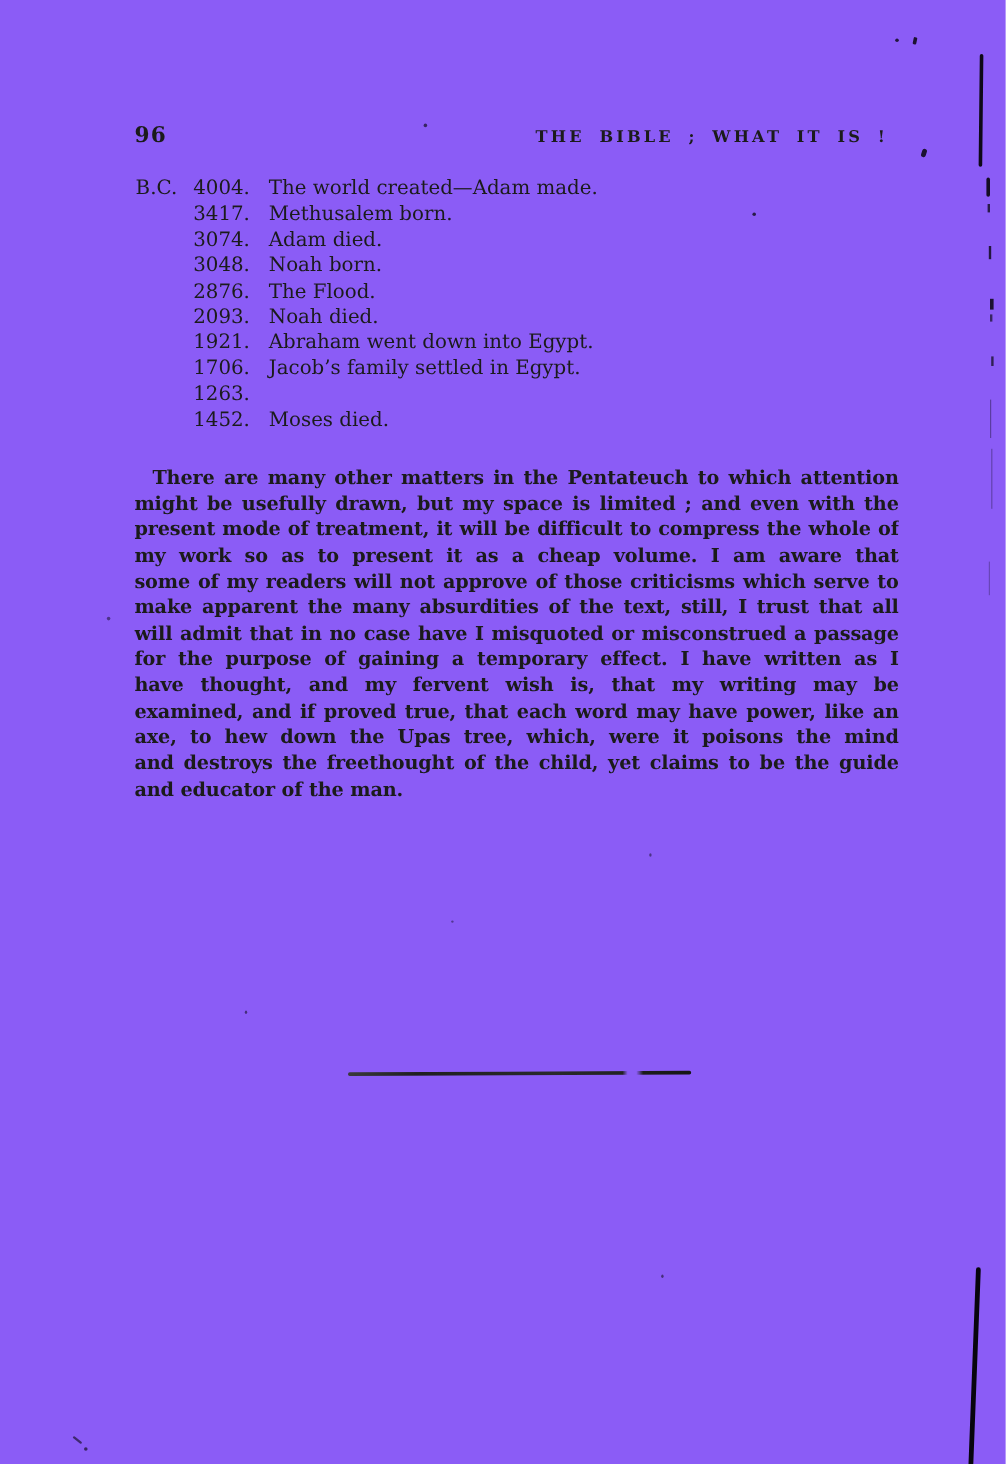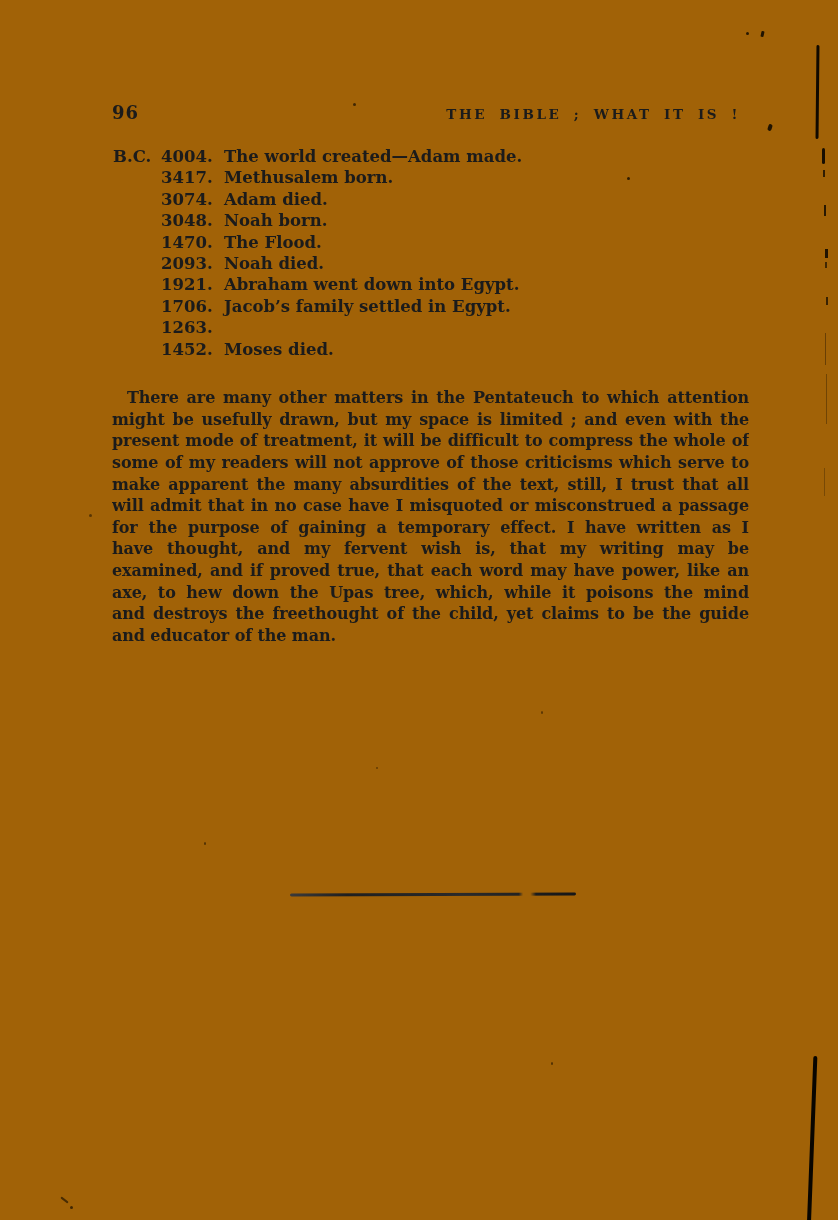--- a/index.html
+++ b/index.html
@@ -7,35 +7,35 @@
     width: 838px; height: 1220px;
     background: #ffffff;
     font-family: "DejaVu Serif", "Liberation Serif", serif;
     color: #1b1b1b;
     position: relative;
     overflow: hidden;
   }
   .page {
     position: absolute; left: 0; top: 0;
     width: 838px; height: 1220px;
-    background: #a16207;
+    background: #8b5cf6;
   }
   .pageno {
     position: absolute; left: 112px; top: 102px;
     font-size: 18px; font-weight: 700; letter-spacing: 1px;
   }
   .runhead {
     position: absolute; left: 120px; top: 106px; width: 620px;
     text-align: right;
     font-size: 13.5px; font-weight: 700;
     letter-spacing: 2.6px; word-spacing: 5px;
   }
   .chron {
     position: absolute; left: 113px; top: 147px; width: 645px;
-    font-size: 16.5px; font-weight: 700;
+    font-size: 16.5px; font-weight: 400;
   }
   .chron-row { display: flex; align-items: baseline; height: 21.4px; }
   .era   { flex: none; width: 48px; }
   .year  { flex: none; width: 55px; text-align: left; }
   .event { margin-left: 8px; white-space: nowrap; }
   .para {
     position: absolute; left: 112px; top: 359px; width: 637px;
     font-size: 16px; font-weight: 700;
     letter-spacing: -0.1px;
   }
@@ -83,21 +83,21 @@
       <span class="year">3074.</span>
       <span class="event">Adam died.</span>
     </div>
     <div class="chron-row">
       <span class="era"></span>
       <span class="year">3048.</span>
       <span class="event">Noah born.</span>
     </div>
     <div class="chron-row">
       <span class="era"></span>
-      <span class="year">1470.</span>
+      <span class="year">2876.</span>
       <span class="event">The Flood.</span>
     </div>
     <div class="chron-row">
       <span class="era"></span>
       <span class="year">2093.</span>
       <span class="event">Noah died.</span>
     </div>
     <div class="chron-row">
       <span class="era"></span>
       <span class="year">1921.</span>
@@ -116,27 +116,28 @@
       <span class="era"></span>
       <span class="year">1452.</span>
       <span class="event">Moses died.</span>
     </div>
   </div>
 
   <div class="para">
     <div class="pline first">There are many other matters in the Pentateuch to which attention</div>
     <div class="pline">might be usefully drawn, but my space is limited ; and even with the</div>
     <div class="pline">present mode of treatment, it will be difficult to compress the whole of</div>
+    <div class="pline">my work so as to present it as a cheap volume.  I am aware that</div>
     <div class="pline">some of my readers will not approve of those criticisms which serve to</div>
     <div class="pline">make apparent the many absurdities of the text, still, I trust that all</div>
     <div class="pline">will admit that in no case have I misquoted or misconstrued a passage</div>
     <div class="pline">for the purpose of gaining a temporary effect.  I have written as I</div>
     <div class="pline">have thought, and my fervent wish is, that my writing may be</div>
     <div class="pline">examined, and if proved true, that each word may have power, like an</div>
-    <div class="pline">axe, to hew down the Upas tree, which, while it poisons the mind</div>
+    <div class="pline">axe, to hew down the Upas tree, which, were it poisons the mind</div>
     <div class="pline">and destroys the freethought of the child, yet claims to be the guide</div>
     <div class="pline last">and educator of the man.</div>
   </div>
 
   <div class="rule"></div>
 
   <div class="art" style="left:816px;top:45px;width:3px;height:94px;opacity:.9;transform:rotate(.6deg);border-radius:2px;"></div>
   <div class="art" style="left:822px;top:148px;width:3px;height:16px;opacity:.85;border-radius:2px;"></div>
   <div class="art" style="left:823px;top:170px;width:2px;height:7px;opacity:.7;"></div>
   <div class="art" style="left:824px;top:205px;width:2px;height:11px;opacity:.75;"></div>

